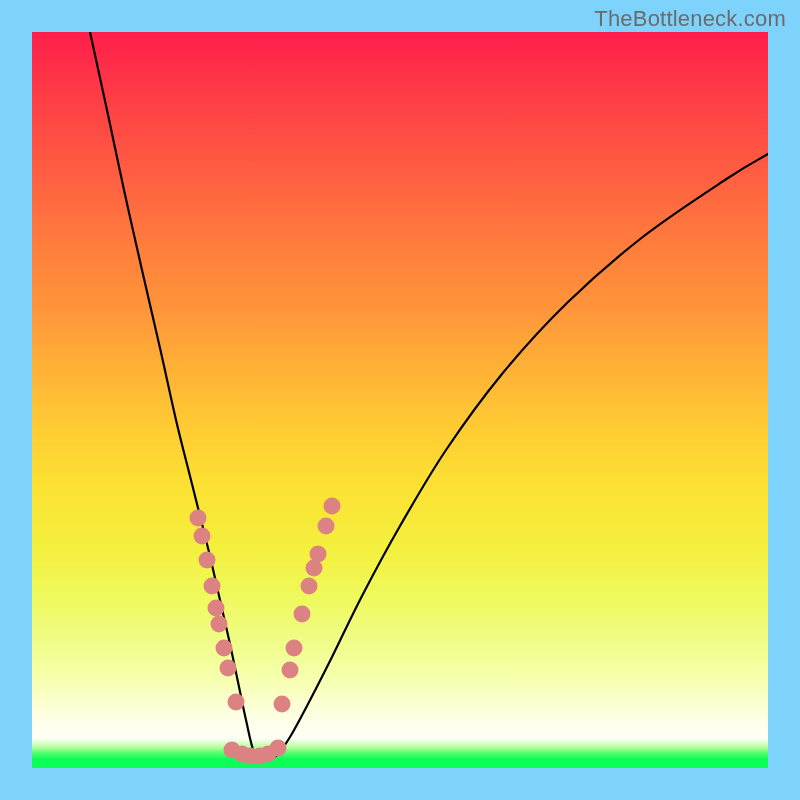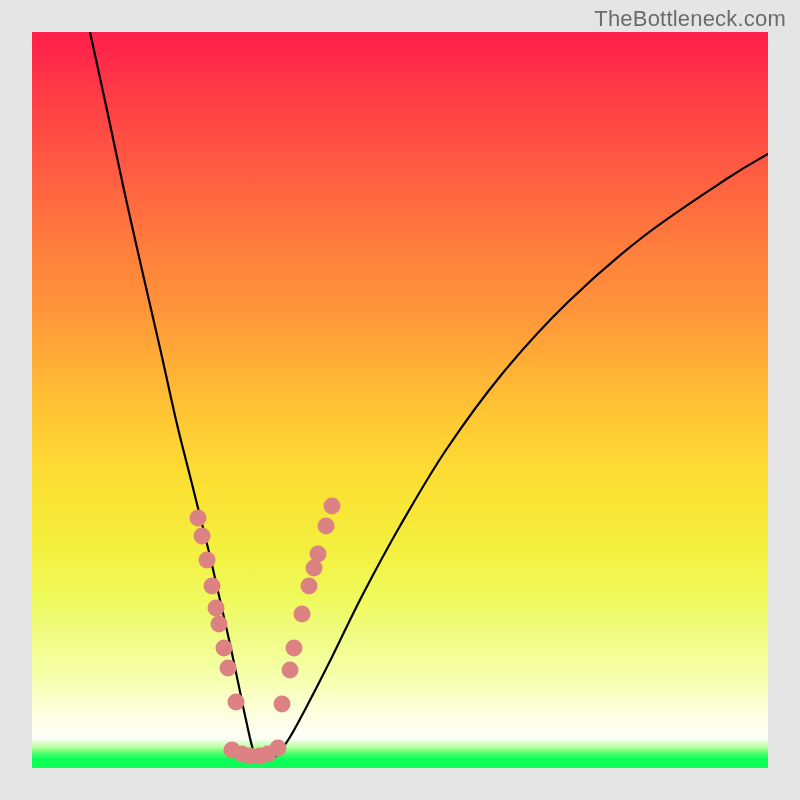--- a/index.html
+++ b/index.html
@@ -8,21 +8,21 @@
     width: 800px;
     height: 800px;
     background: #000;
     font-family: Arial, Helvetica, sans-serif;
     overflow: hidden;
   }
   .frame {
     position: relative;
     width: 800px;
     height: 800px;
-    background: #e5e5e5;
+    background: #7dd3fc;
   }
   .watermark {
     position: absolute;
     top: 6px;
     right: 14px;
     color: #6b6b6b;
     font-size: 22px;
     font-weight: 500;
     letter-spacing: 0.2px;
     z-index: 20;

